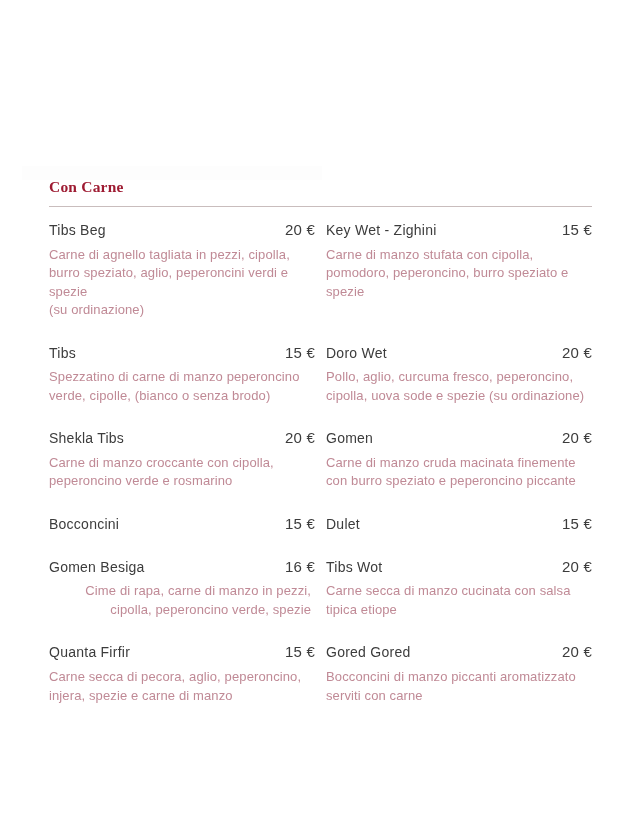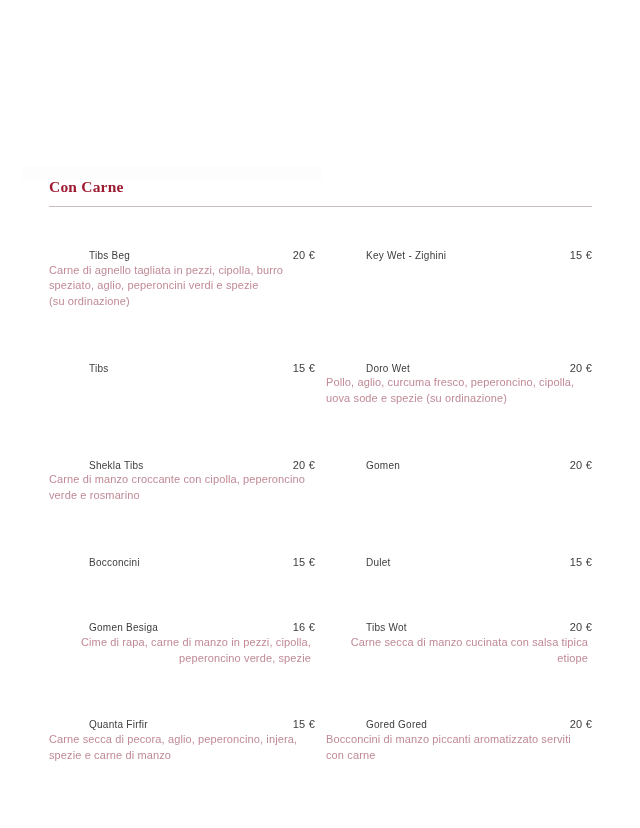--- a/index.html
+++ b/index.html
@@ -56,39 +56,38 @@
   }
 
   .item-head {
     display: flex;
     align-items: baseline;
     justify-content: space-between;
     gap: 8px;
   }
 
   .item-name {
-    font-size: 10px;
+    font-size: 14px;
     color: #3c3c3c;
     letter-spacing: 0.25px;
     line-height: 1.25;
     white-space: nowrap;
-    margin-left: 40px;
   }
 
   .item-price {
-    font-size: 11px;
+    font-size: 15px;
     color: #3c3c3c;
     letter-spacing: 0.2px;
     line-height: 1.25;
     white-space: nowrap;
-    margin-top: 28px;
   }
 
   .item-desc {
-    font-size: 11px;
+    margin-top: 6px;
+    font-size: 13px;
     line-height: 1.42;
     color: #c08a96;
     letter-spacing: 0.12px;
     max-width: 262px;
   }
 
   
   .row {
     display: grid;
     grid-template-columns: 266px 11px 266px;
@@ -129,30 +128,32 @@
 (su ordinazione)</div>
             </div>
           </div>
           <div class="row-cell col-gap"></div>
           <div class="row-cell">
             <div class="menu-item">
               <div class="item-head">
                 <div class="item-name">Key Wet - Zighini</div>
                 <div class="item-price">15 €</div>
               </div>
+              <div class="item-desc" style="white-space: pre-line;">Carne di manzo stufata con cipolla, pomodoro, peperoncino, burro speziato e spezie</div>
             </div>
           </div>
         </div>
         <div class="row">
           <div class="row-cell">
             <div class="menu-item">
               <div class="item-head">
                 <div class="item-name">Tibs</div>
                 <div class="item-price">15 €</div>
               </div>
+              <div class="item-desc" style="white-space: pre-line;">Spezzatino di carne di manzo peperoncino verde, cipolle, (bianco o senza brodo)</div>
             </div>
           </div>
           <div class="row-cell col-gap"></div>
           <div class="row-cell">
             <div class="menu-item">
               <div class="item-head">
                 <div class="item-name">Doro Wet</div>
                 <div class="item-price">20 €</div>
               </div>
               <div class="item-desc" style="white-space: pre-line;">Pollo, aglio, curcuma fresco, peperoncino, cipolla, uova sode e spezie (su ordinazione)</div>
@@ -169,20 +170,21 @@
               <div class="item-desc" style="white-space: pre-line;">Carne di manzo croccante con cipolla, peperoncino verde e rosmarino</div>
             </div>
           </div>
           <div class="row-cell col-gap"></div>
           <div class="row-cell">
             <div class="menu-item">
               <div class="item-head">
                 <div class="item-name">Gomen</div>
                 <div class="item-price">20 €</div>
               </div>
+              <div class="item-desc" style="white-space: pre-line;">Carne di manzo cruda macinata finemente con burro speziato e peperoncino piccante</div>
             </div>
           </div>
         </div>
         <div class="row">
           <div class="row-cell">
             <div class="menu-item">
               <div class="item-head">
                 <div class="item-name">Bocconcini</div>
                 <div class="item-price">15 €</div>
               </div>
@@ -208,21 +210,21 @@
               <div class="item-desc" style="white-space: pre-line; text-align: right;">Cime di rapa, carne di manzo in pezzi, cipolla, peperoncino verde, spezie</div>
             </div>
           </div>
           <div class="row-cell col-gap"></div>
           <div class="row-cell">
             <div class="menu-item">
               <div class="item-head">
                 <div class="item-name">Tibs Wot</div>
                 <div class="item-price">20 €</div>
               </div>
-              <div class="item-desc" style="white-space: pre-line; text-align: right;">Carne secca di manzo cucinata con salsa tipica etiope</div>
+              <div class="item-desc" style="white-space: pre-line;">Carne secca di manzo cucinata con salsa tipica etiope</div>
             </div>
           </div>
         </div>
         <div class="row">
           <div class="row-cell">
             <div class="menu-item">
               <div class="item-head">
                 <div class="item-name">Quanta Firfir</div>
                 <div class="item-price">15 €</div>
               </div>

